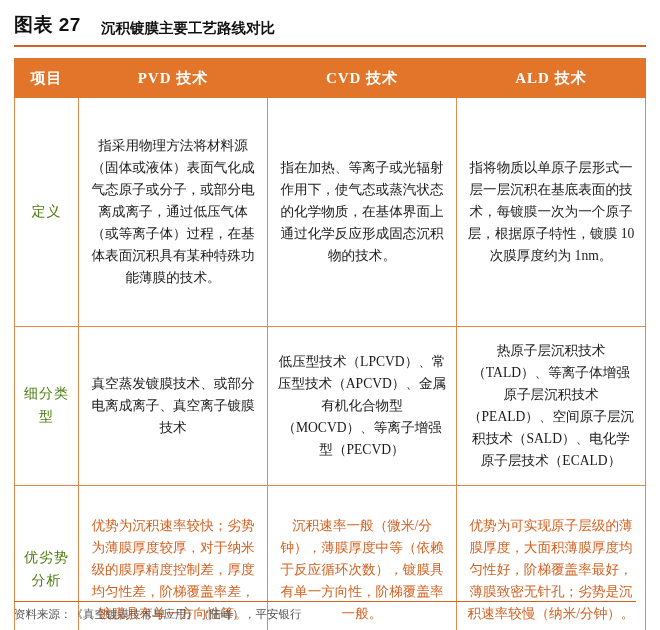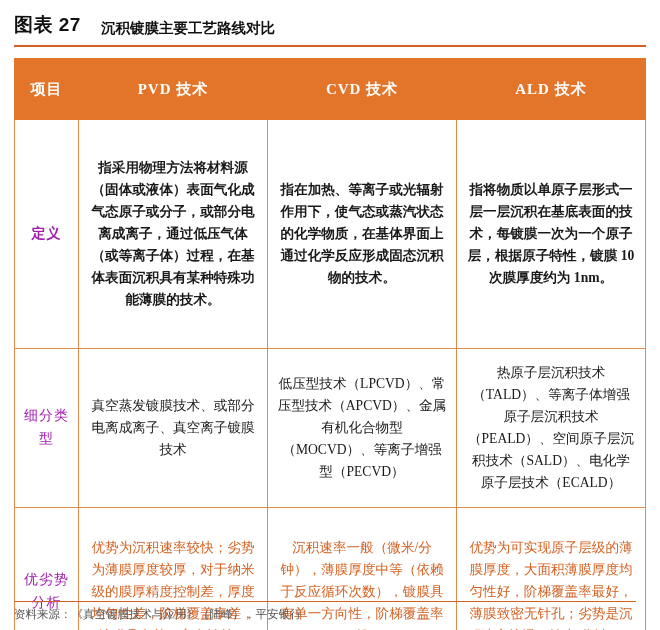--- a/index.html
+++ b/index.html
@@ -61,44 +61,44 @@
     text-align: center;
     padding: 7px 9px;
     line-height: 1.62;
   }
   table.matrix thead th {
     background: #e2752a;
     color: #ffffff;
     font-weight: bold;
     font-size: 15px;
     height: 32px;
-    padding: 14px 6px;
+    padding: 3px 6px;
     border: 1px solid #e2752a;
     letter-spacing: 1px;
   }
   .col-label {
     width: 64px;
   }
   .col-body {
     width: 189px;
   }
   td.rowlabel {
     font-size: 14px;
-    color: #a21caf;
+    color: #4d7c0f;
     letter-spacing: 1px;
     padding: 6px 2px;
   }
   td.cell {
     font-size: 13.6px;
     color: #1a1a1a;
   }
   td.cell.accent {
     color: #d4601f;
   }
-  tbody tr:nth-child(1) td { height: 214px; font-weight: bold; }
+  tbody tr:nth-child(1) td { height: 214px; }
   tbody tr:nth-child(2) td { height: 144px; }
   tbody tr:nth-child(3) td { height: 154px; }
 
   
   .source-bar {
     position: absolute;
     left: 14px;
     right: 24px;
     bottom: 8px;
     border-top: 1px solid #d4601f;

